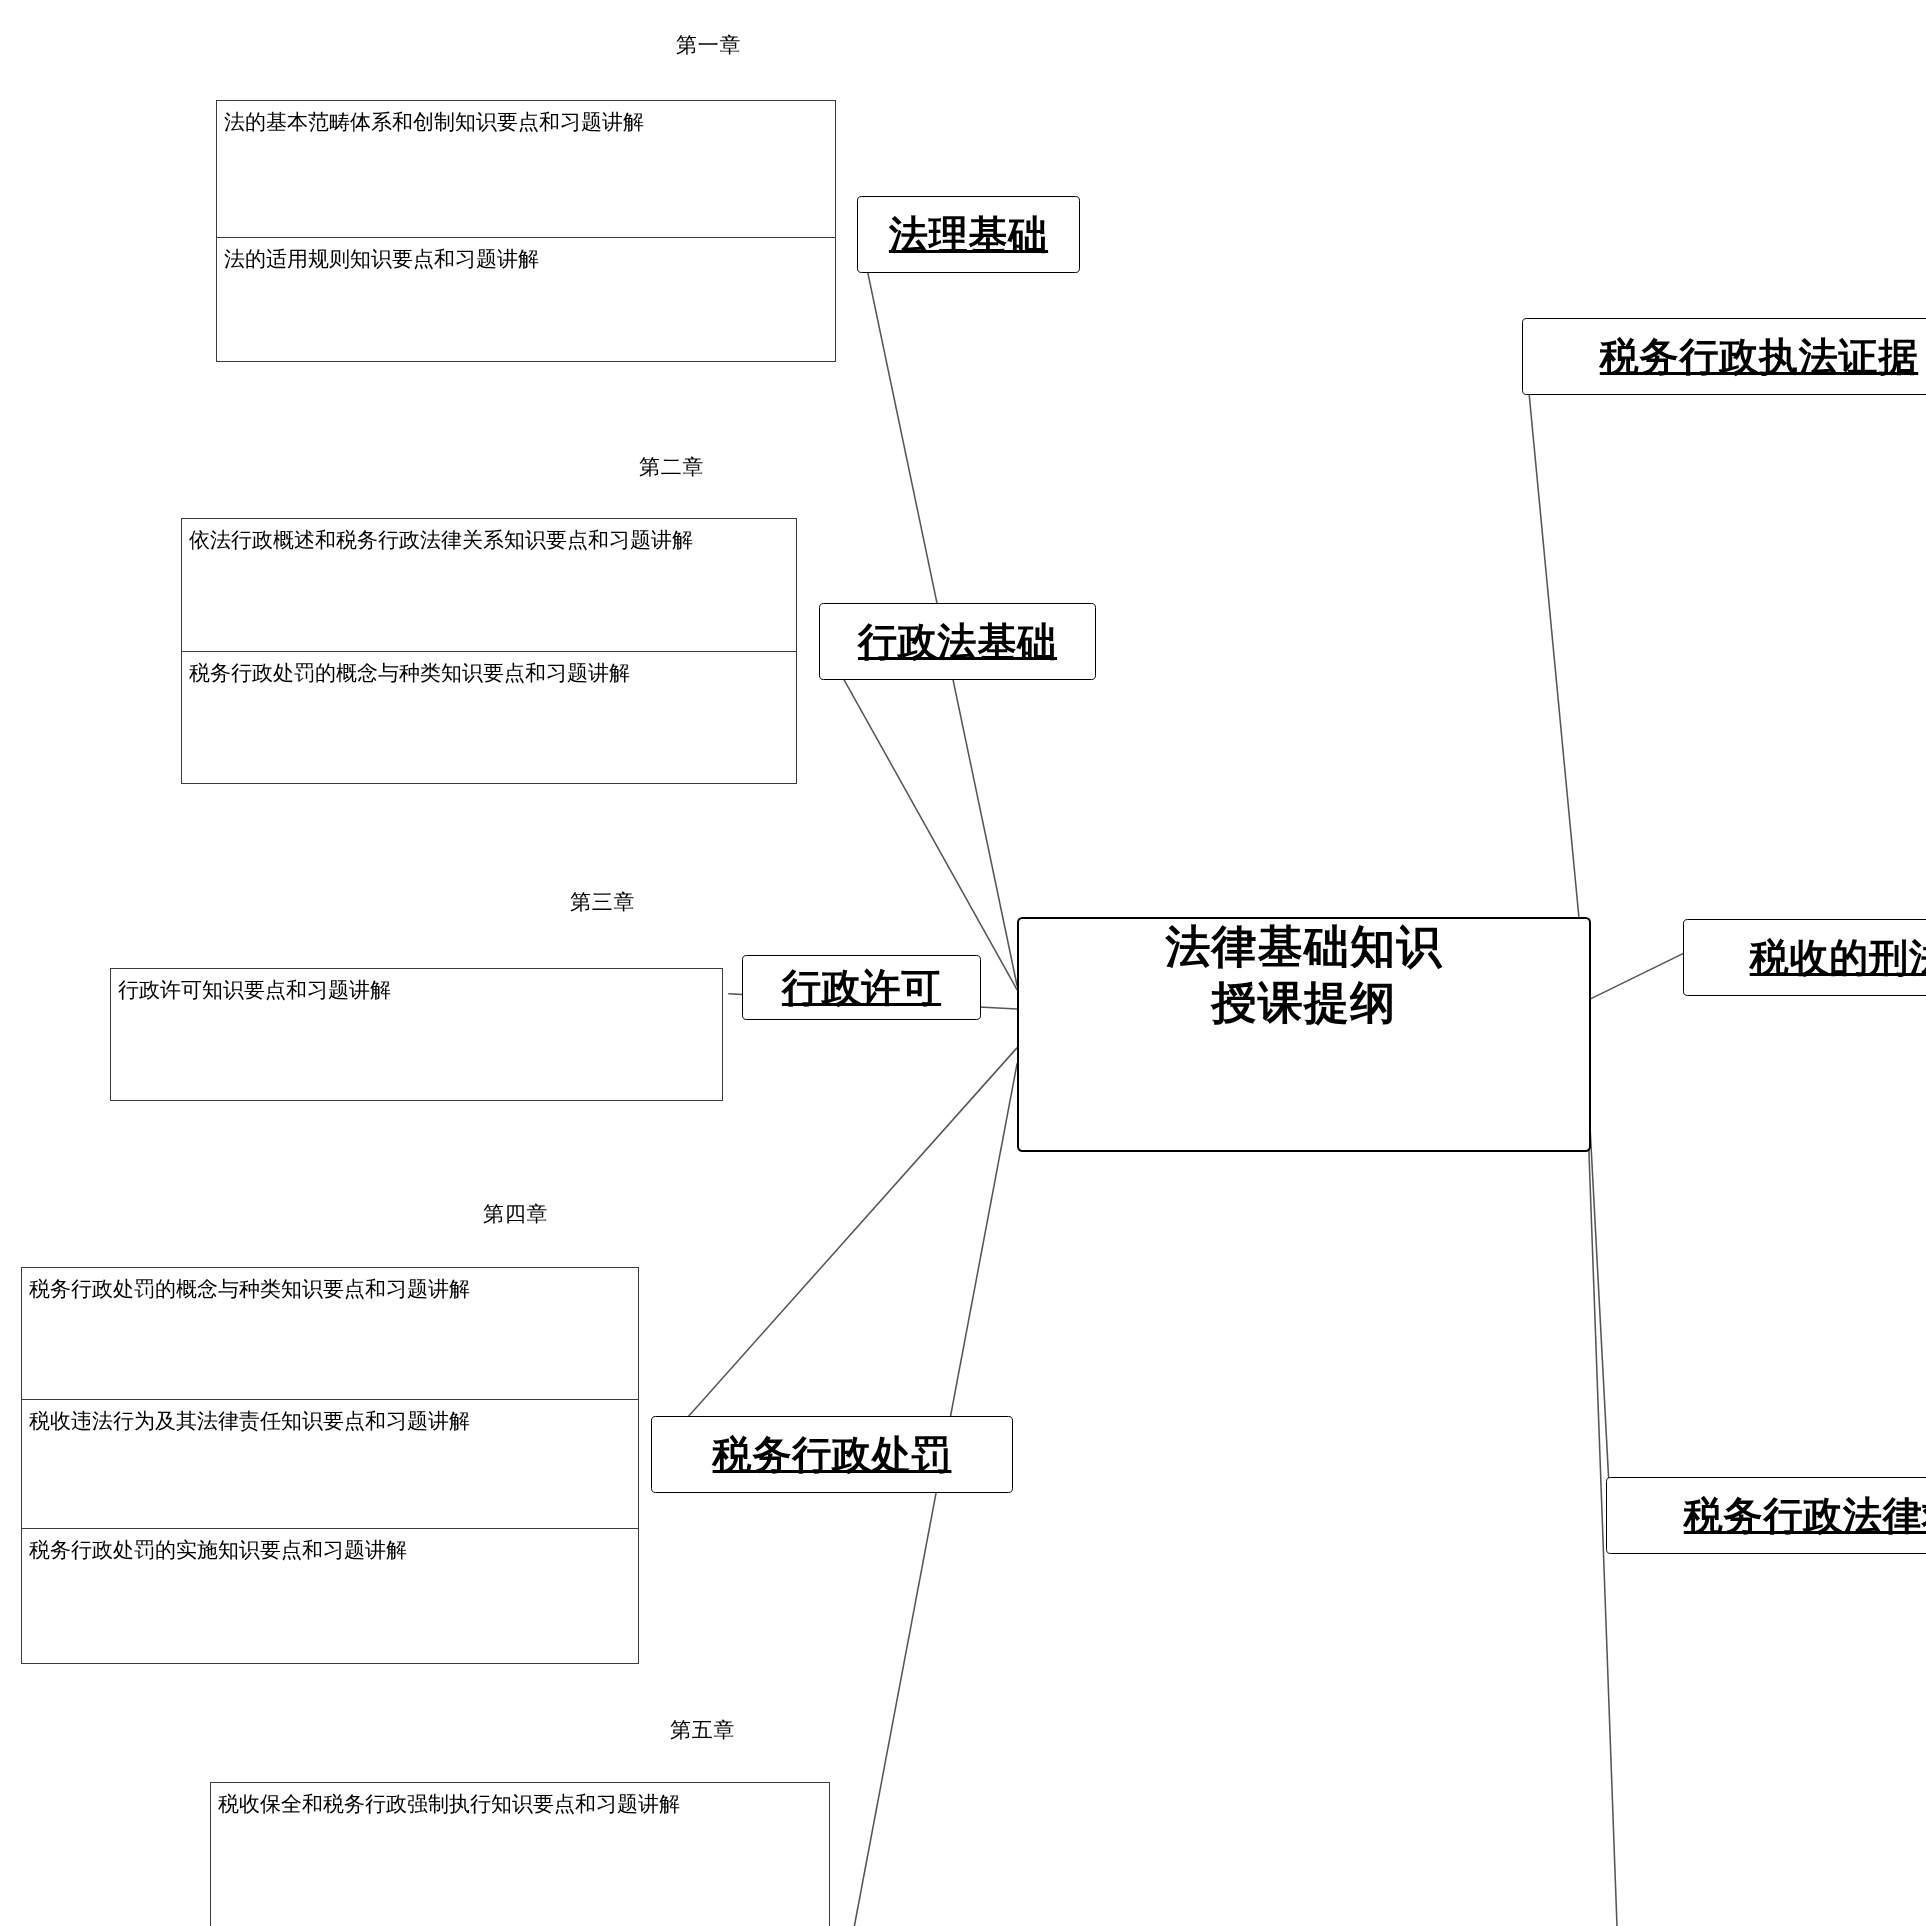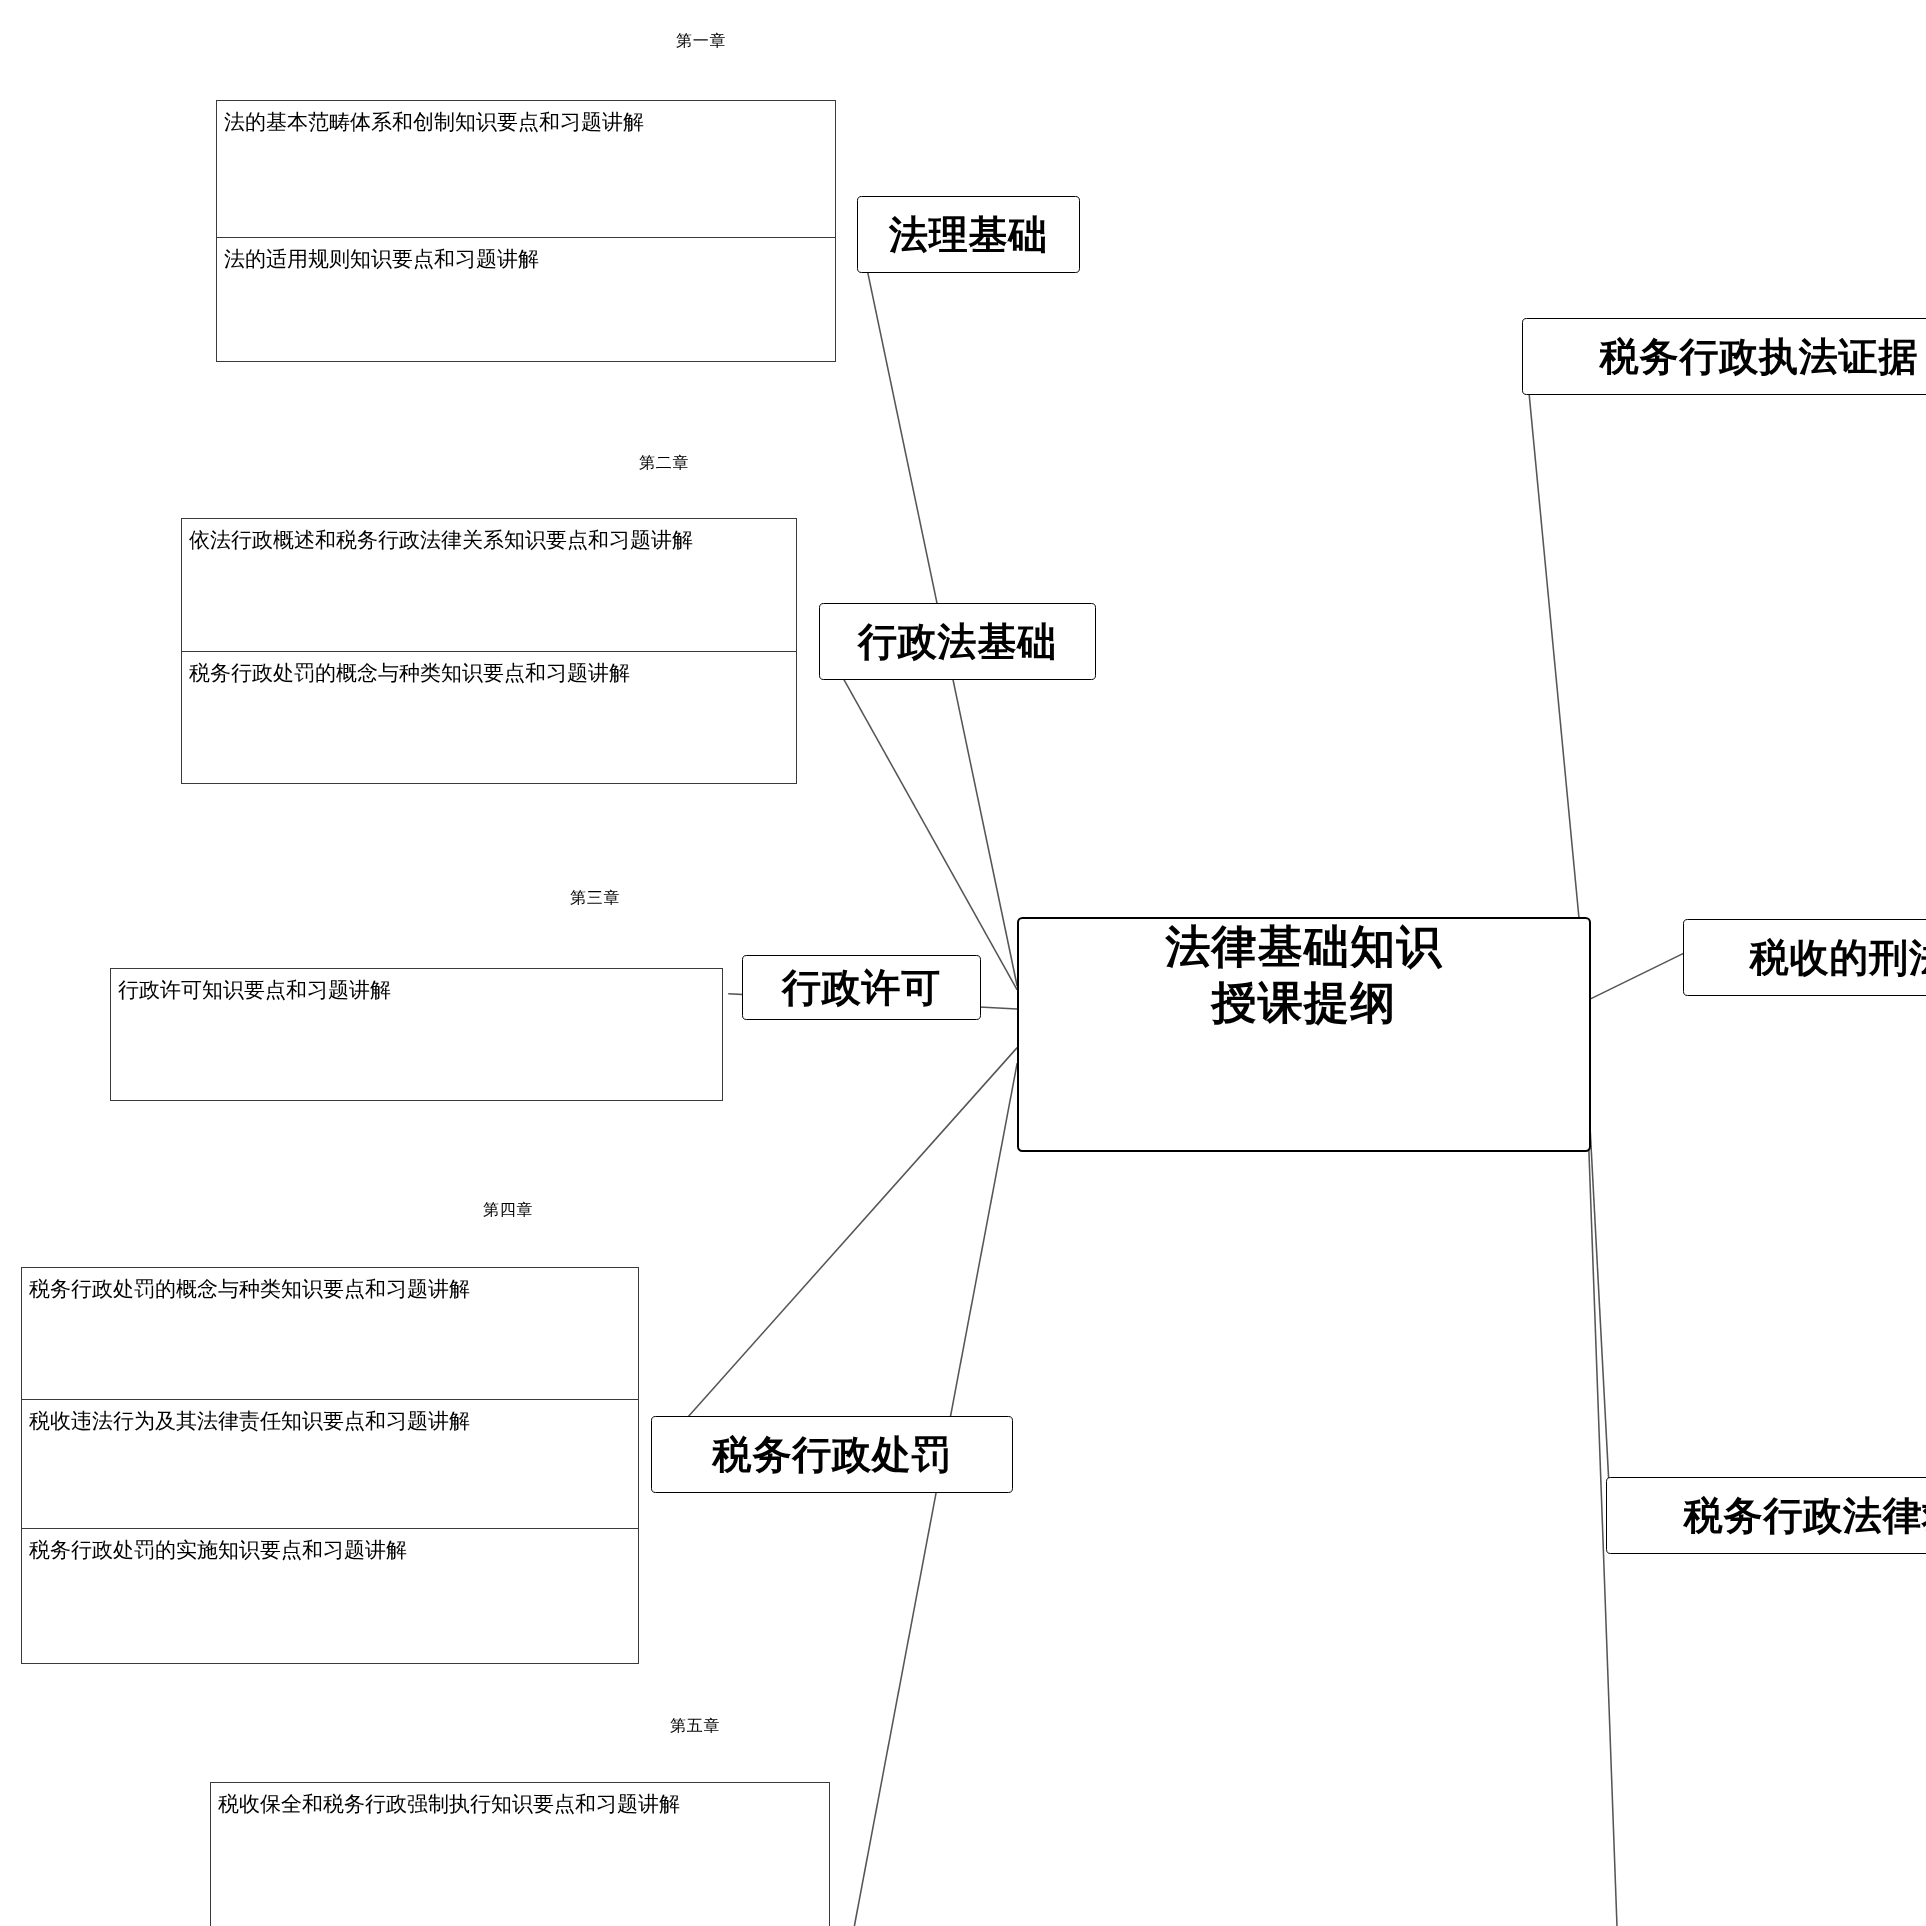--- a/index.html
+++ b/index.html
@@ -47,25 +47,26 @@
     border: 1.9px solid #000;
     border-radius: 4.6px;
     background: #fff;
     display: flex;
     align-items: center;
     justify-content: center;
     font-weight: bold;
     letter-spacing: 0.8px;
     white-space: nowrap;
     box-sizing: border-box;
+    text-decoration: underline;
   }
   
   .chapter-caption {
     position: absolute;
-    font-size: 16px;
+    font-size: 21px;
     letter-spacing: 0.8px;
     white-space: nowrap;
   }
   
   .detail-box {
     position: absolute;
     border: 1.5px solid #3a3a3a;
     background: #fff;
     box-sizing: border-box;
   }

